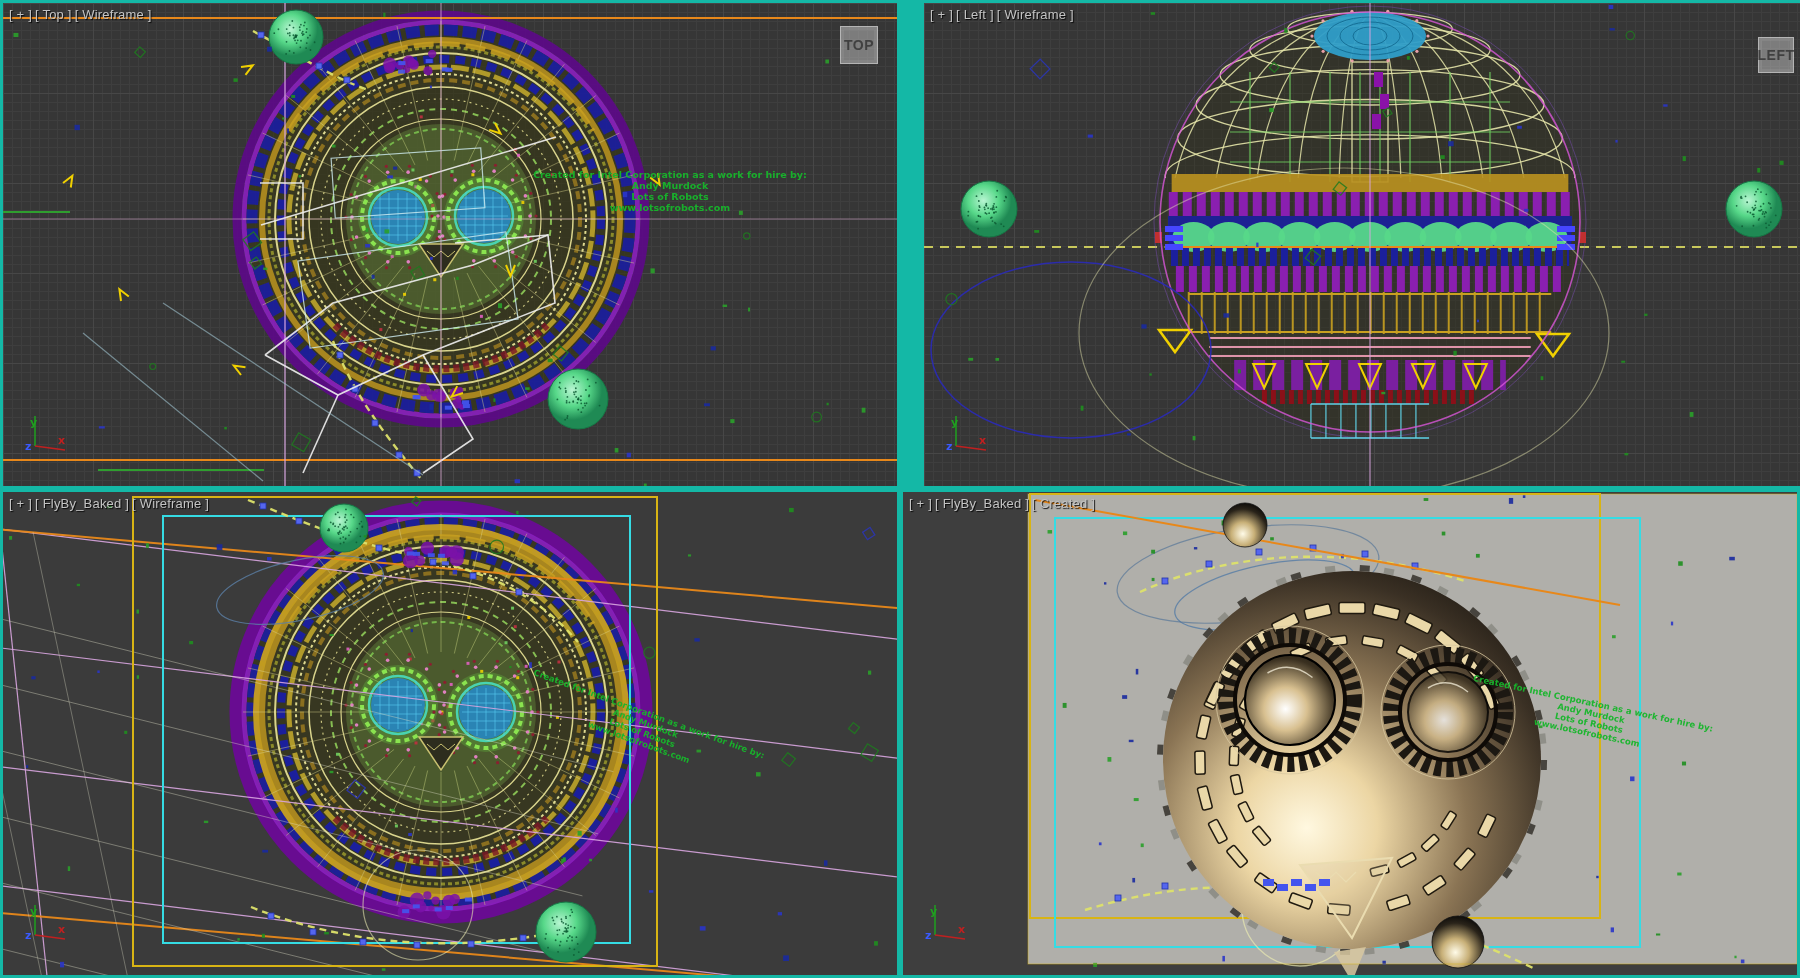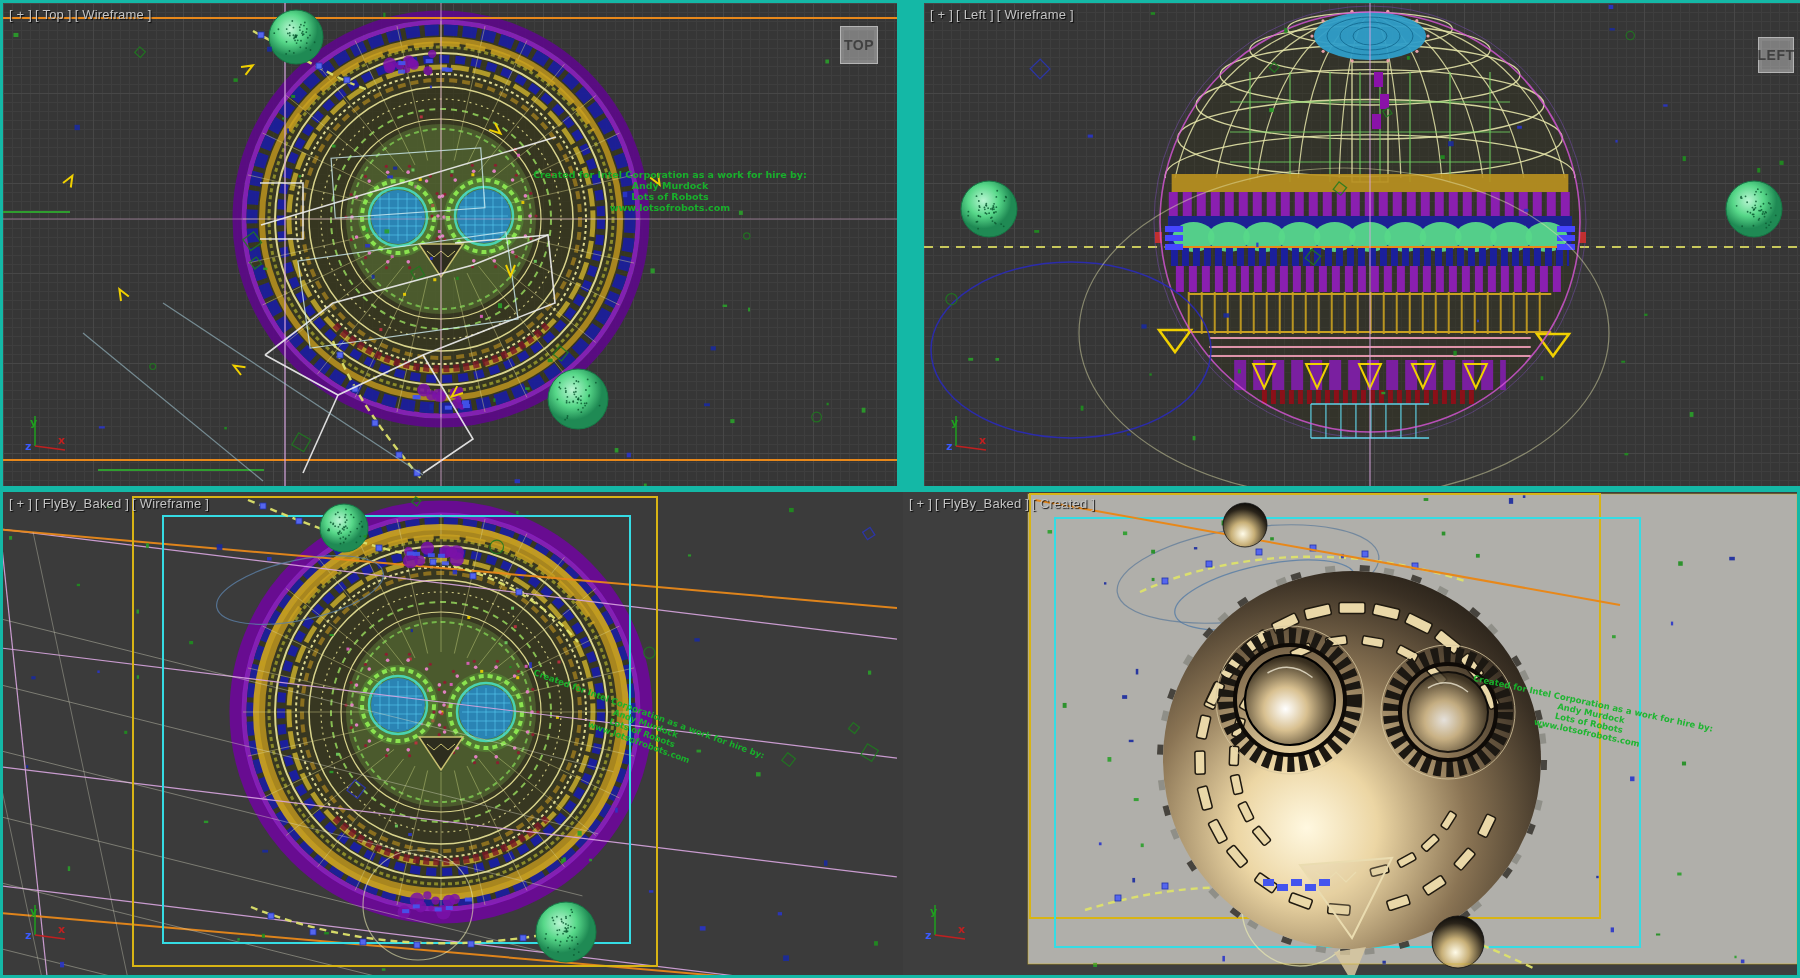--- a/index.html
+++ b/index.html
@@ -757,21 +757,21 @@
     <div class="viewcube" style="left:834px;top:22px;width:34px;height:34px;margin-top:12px;">LEFT</div>
     <svg class="tripod" width="52" height="52">
       <line x1="14" y1="36" x2="14" y2="6" stroke="#1fa01f" stroke-width="1.5"></line>
       <line x1="14" y1="36" x2="44" y2="40" stroke="#c02020" stroke-width="1.5"></line>
       <text x="9" y="16" fill="#1fa01f">y</text>
       <text x="37" y="34" fill="#c02020">x</text>
       <text x="4" y="40" fill="#3a5aff">z</text>
     </svg>
   </div>
 
-  <div class="viewport vp-plain-a" id="vp2" style="left: 3px; top: 492px; width: 894px; height: 483px; padding-left: 24px;">
+  <div class="viewport vp-plain-a" id="vp2" style="left: 3px; top: 492px; width: 894px; height: 483px;">
     <svg class="scene" id="svg2" width="894" height="483" viewBox="0 0 894 483">
         <g>
           <g></g>
           <g>
             <circle cx="438" cy="220" r="197" fill="#37371c" opacity="0.8"></circle>
             <circle cx="438" cy="220" r="205" fill="none" stroke="#6a0a96" stroke-width="13" opacity="0.95"></circle>
             <circle cx="438" cy="220" r="197" fill="none" stroke="#8b1fc0" stroke-width="5" opacity="0.9"></circle>
             <circle cx="438" cy="220" r="189" fill="none" stroke="#1b1f9c" stroke-width="11" opacity="0.95" stroke-dasharray="14 5"></circle>
             <circle cx="438" cy="220" r="184" fill="none" stroke="#c8a020" stroke-width="8" opacity="0.95"></circle>
             <circle cx="438" cy="220" r="179" fill="none" stroke="#a8861f" stroke-width="6" opacity="1"></circle>

